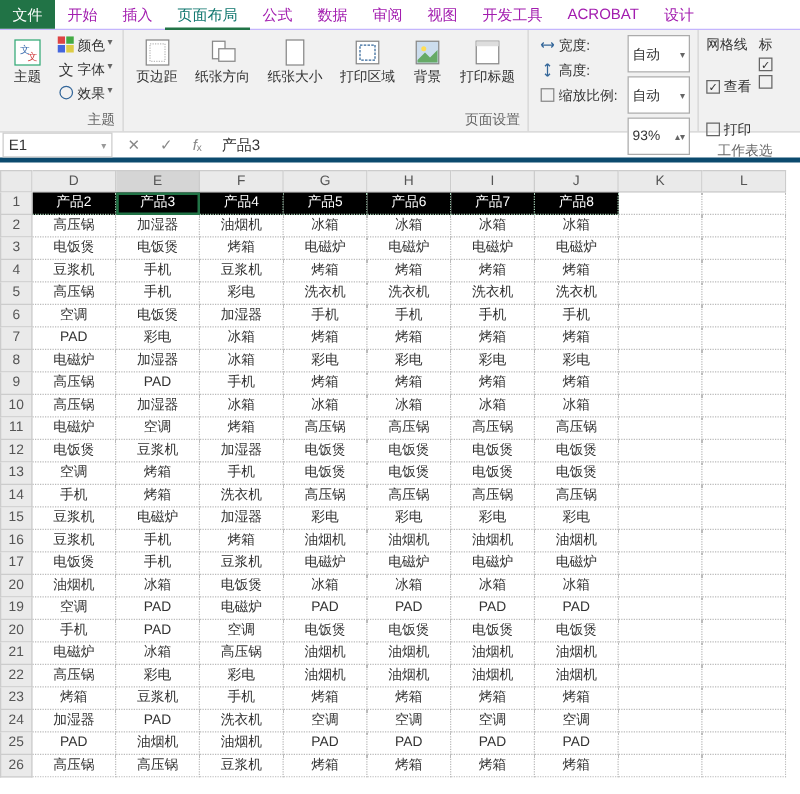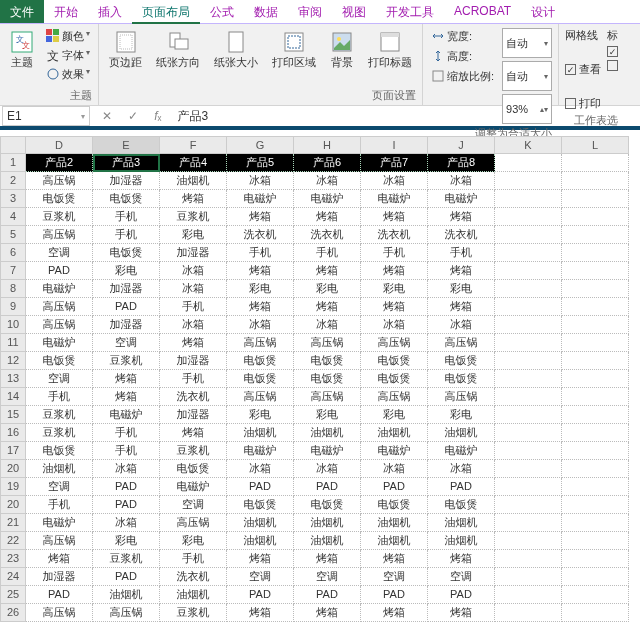--- a/index.html
+++ b/index.html
@@ -206,21 +206,20 @@
         <div class="dd">
               <span>自动</span>
               <span class="arr">▾</span>
             </div>
         <div class="dd">
               <span>93%</span>
               <span class="arr">▴▾</span>
             </div>
       </div>
     </div>
-    <div class="group-label">调整为合适大小</div>
   </div>
 
   <div class="group" style="border-right:none">
     <div class="group-content">
       <div class="vcol" style="gap:19px">
         <div style="font-size:11px">网格线</div>
         <div class="chk">
               <span class="box">✓</span>
               <span>查看</span>
             </div>

